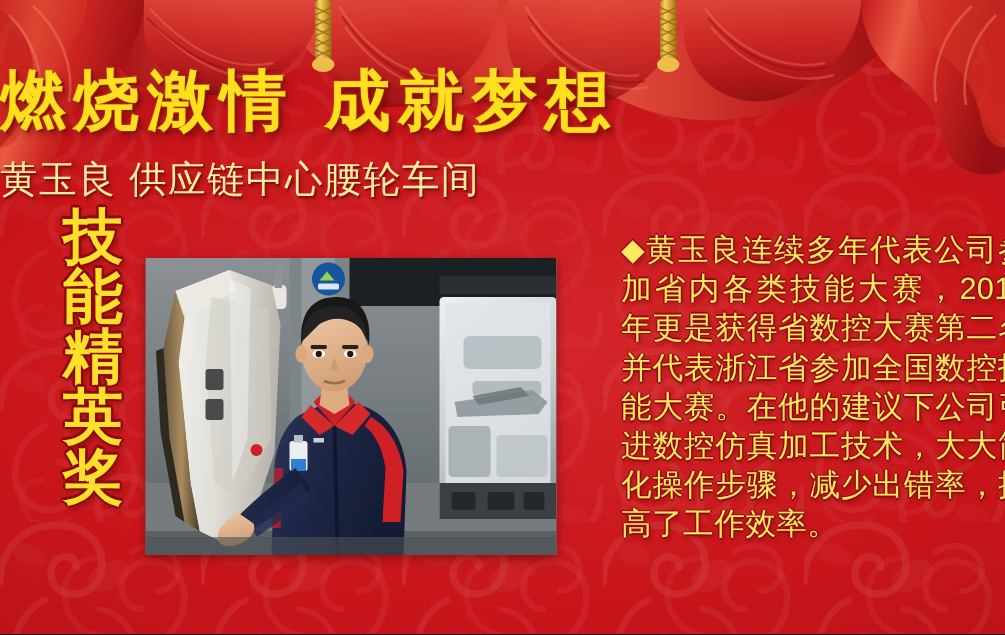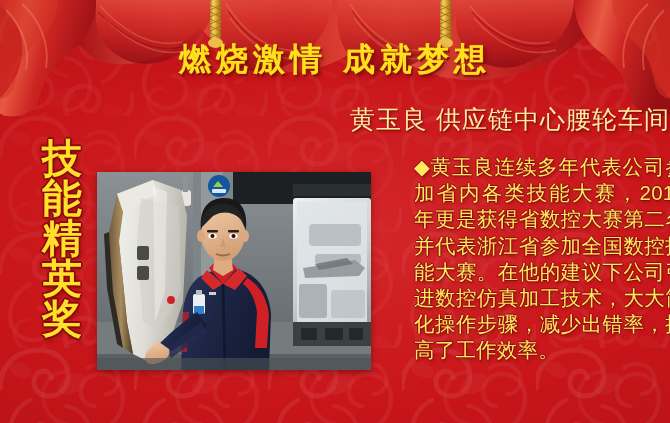--- a/index.html
+++ b/index.html
@@ -43,39 +43,38 @@
        1.2px 1.2px 0 #8c0a0c, -1.2px 1.2px 0 #8c0a0c,
        1.2px -1.2px 0 #8c0a0c, -1.2px -1.2px 0 #8c0a0c,
        2px 3px 4px rgba(80,0,0,.45);
   }
   .award-band span{display:block;}
 
   
   .headline{
     position:absolute;
     left:0;top:38px;width:670px;
-    text-align:center;
-    font-size:32px;
+    font-size:44px;
     font-weight:700;
     color:#ffdf1e;
     letter-spacing:5px;
     font-family:"DejaVu Serif","Liberation Serif",serif;
     text-shadow:
       0 0 1px #c9a200,
       1.5px 1.5px 0 #8e0b0d,
       2.5px 3px 5px rgba(90,0,0,.55);
     white-space:nowrap;
   }
 
   
   .subtitle{
     position:absolute;
     left:0;top:103px;width:670px;
     box-sizing:border-box;
-    text-align:right;
+    text-align:left;
     font-size:25px;
     color:#ffeda0;
     letter-spacing:1px;
     text-shadow:1px 1px 0 #8e0b0d, 1.5px 2px 3px rgba(90,0,0,.5);
     white-space:nowrap;
   }
 
   
   .photo{
     position:absolute;

